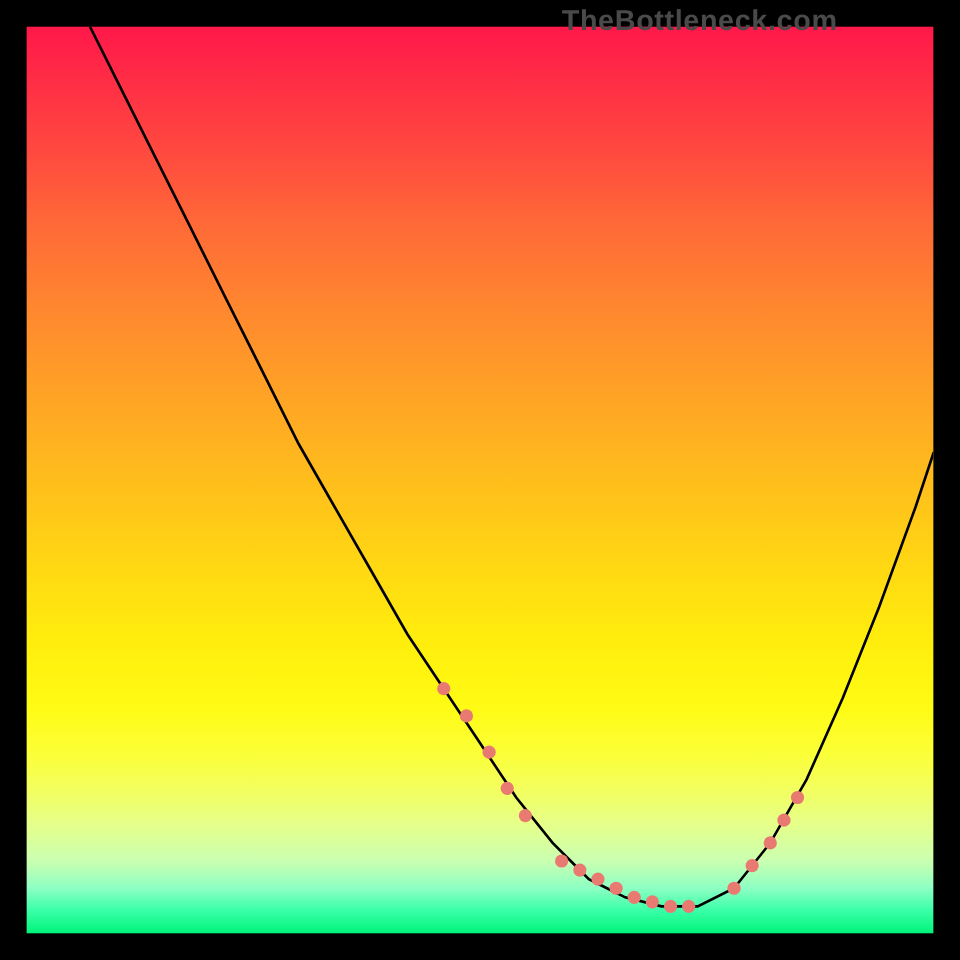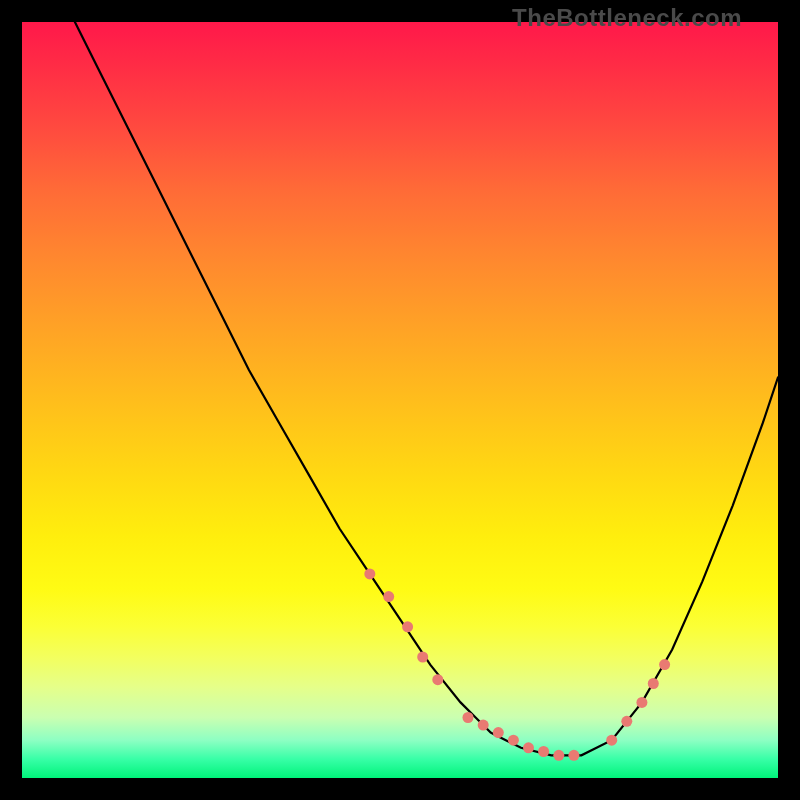--- a/index.html
+++ b/index.html
@@ -9,21 +9,20 @@
     height: 800px;
     background: #000;
     font-family: Arial, Helvetica, sans-serif;
     overflow: hidden;
   }
   .outer {
     position: relative;
     width: 708px;
     height: 800px;
     background: #000;
-    padding-left: 44px;
   }
   .watermark {
     position: absolute;
     top: 4px;
     right: 10px;
     color: #4a4a4a;
     font-size: 24px;
     font-weight: bold;
     letter-spacing: 0.5px;
     z-index: 3;

